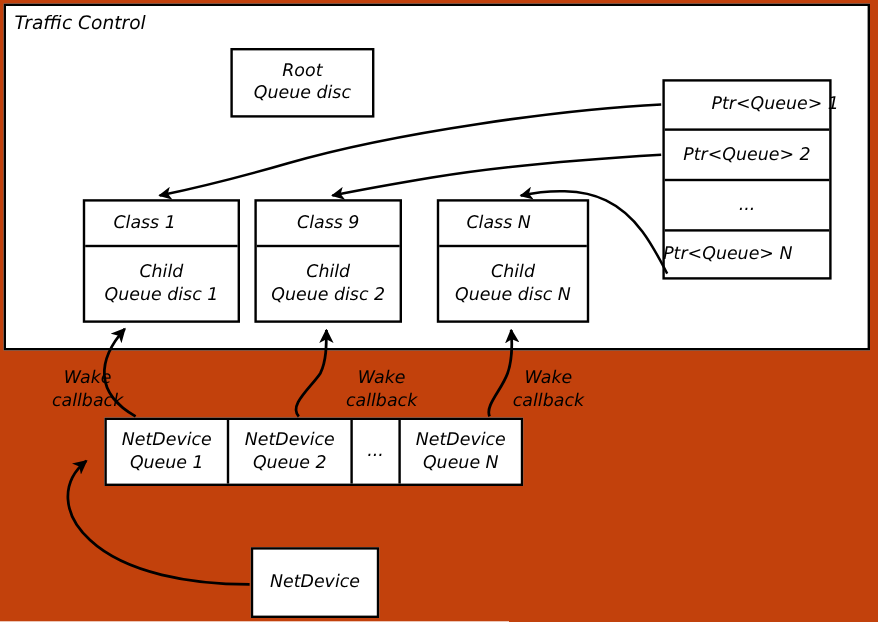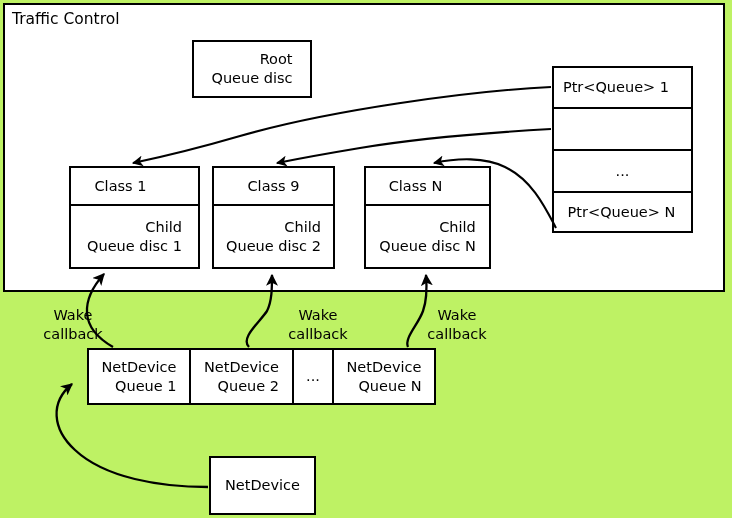--- a/index.html
+++ b/index.html
@@ -4,23 +4,24 @@
 <style>
   html, body {
     margin: 0;
     padding: 0;
     background: #ffffff;
   }
   #canvas {
     position: relative;
     width: 732px;
     height: 518px;
-    background: #bef264;
+    background: #c2410c;
     font-family: "DejaVu Sans", sans-serif;
     overflow: hidden;
+    font-style: italic;
   }
   .svg-layer {
     position: absolute;
     left: 0;
     top: 0;
     width: 732px;
     height: 518px;
     pointer-events: none;
   }
   .box {
@@ -28,21 +29,21 @@
     box-sizing: border-box;
     border: 2px solid #000000;
     background: #ffffff;
   }
   .cell {
     position: absolute;
     box-sizing: border-box;
     display: flex;
     align-items: center;
     justify-content: center;
-    text-align: right;
+    text-align: center;
     font-size: 14.5px;
     color: #000000;
     line-height: 1.28;
     white-space: pre-line;
   }
   .plain-label {
     position: absolute;
     font-size: 14.5px;
     color: #000000;
     text-align: center;
@@ -78,23 +79,24 @@
   <div class="box" style="left:192px; top:40px; width:120px; height:58px;"></div>
   <div class="cell" style="left:192px; top:40px; width:120px; height:58px;">Root
 Queue disc</div>
 
 
   <div class="box" style="left:552px; top:66px; width:141px; height:167px;"></div>
   <div class="hdiv" style="left:554px; top:107px; width:137px;"></div>
   <div class="hdiv" style="left:554px; top:149px; width:137px;"></div>
   <div class="hdiv" style="left:554px; top:191px; width:137px;"></div>
 
-  <div class="cell" style="left:554px; top:68px; width:124px; height:39px;">Ptr&lt;Queue&gt; 1</div>
+  <div class="cell" style="left:584px; top:68px; width:124px; height:39px;">Ptr&lt;Queue&gt; 1</div>
+  <div class="cell" style="left:554px; top:109px; width:137px; height:40px;">Ptr&lt;Queue&gt; 2</div>
   <div class="cell" style="left:554px; top:151px; width:137px; height:40px;">...</div>
-  <div class="cell" style="left:554px; top:193px; width:135px; height:38px;">Ptr&lt;Queue&gt; N</div>
+  <div class="cell" style="left:539px; top:193px; width:135px; height:38px;">Ptr&lt;Queue&gt; N</div>
 
   <div class="box" style="left:69px; top:166px; width:131px; height:103px;"></div>
   <div class="hdiv" style="left:71px; top:204px; width:127px;"></div>
   <div class="cell" style="left:57px; top:168px; width:127px; height:36px;">Class 1</div>
   <div class="cell" style="left:71px; top:206px; width:127px; height:61px;">Child
 Queue disc 1</div>
 
   <div class="box" style="left:212px; top:166px; width:123px; height:103px;"></div>
   <div class="hdiv" style="left:214px; top:204px; width:119px;"></div>
   <div class="cell" style="left:214px; top:168px; width:119px; height:36px;">Class 9</div>

